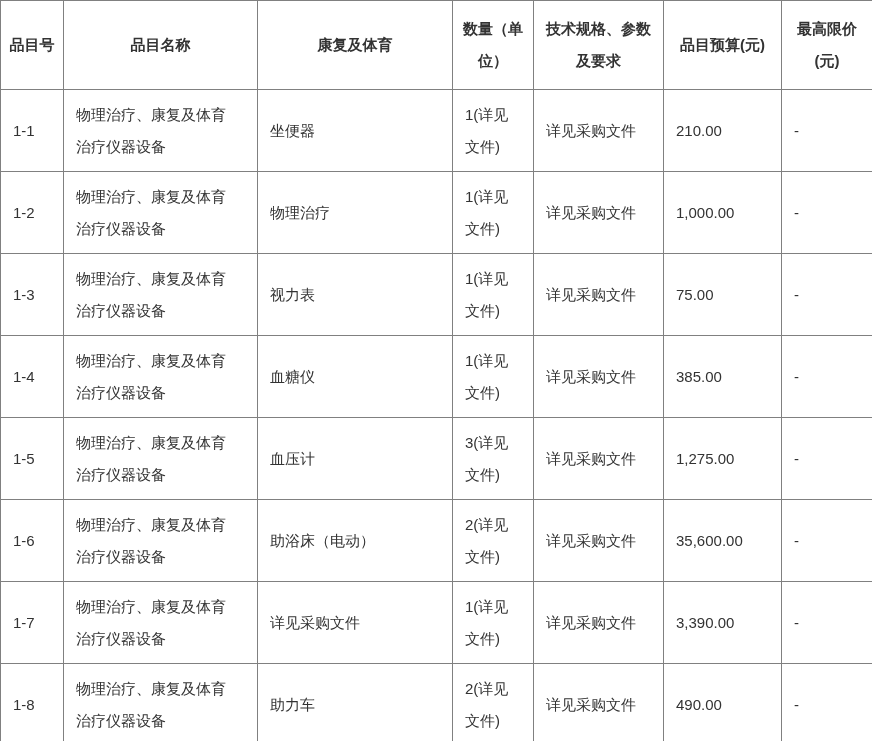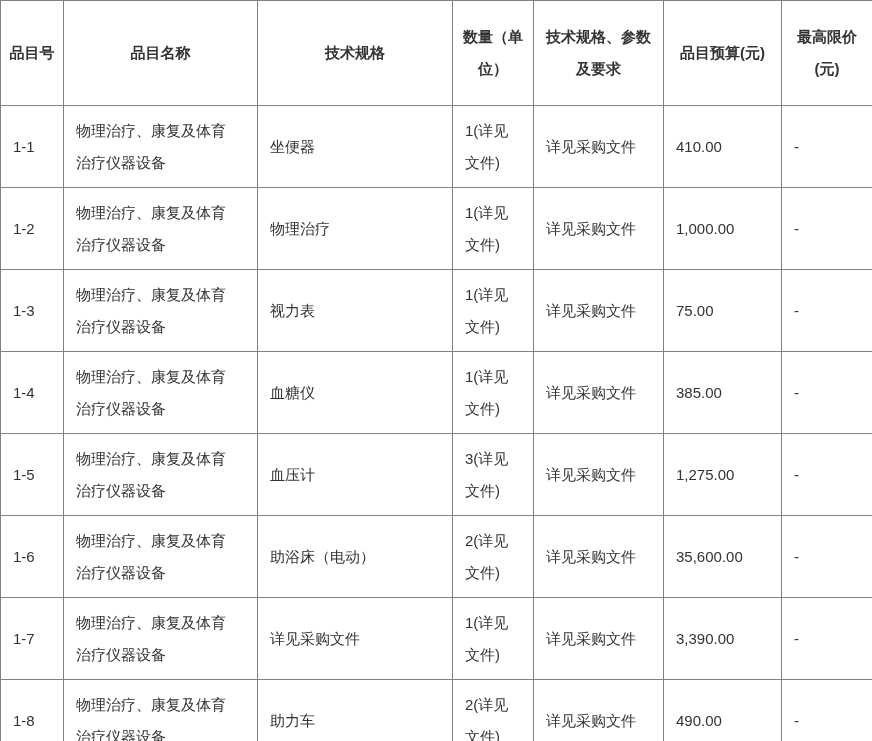--- a/index.html
+++ b/index.html
@@ -27,21 +27,21 @@
     vertical-align: middle;
     white-space: pre-line;
     line-height: 32px;
     background: #ffffff;
     overflow: hidden;
   }
   table.procurement-table th {
     font-weight: bold;
     text-align: center;
     height: 82px;
-    padding: 20px 6px;
+    padding: 12px 6px;
   }
   table.procurement-table td {
     text-align: left;
     height: 82px;
     padding: 4px 8px 4px 12px;
   }
   tr.partial-row td {
     height: 44px;
   }
 </style>
@@ -56,40 +56,40 @@
         <col style="width: 195px;">
         <col style="width: 81px;">
         <col style="width: 130px;">
         <col style="width: 118px;">
         <col style="width: 91px;">
       </colgroup>
     <thead>
       <tr>
           <th>品目号</th>
           <th>品目名称</th>
-          <th>技术规格</th>
+          <th>康复及体育</th>
           <th>数量（单
 位）</th>
           <th>技术规格、参数
 及要求</th>
           <th>品目预算(元)</th>
           <th>最高限价
 (元)</th>
         </tr>
     </thead>
     <tbody>
         <tr>
           <td>1-1</td>
           <td>物理治疗、康复及体育
 治疗仪器设备</td>
           <td>坐便器</td>
           <td>1(详见
 文件)</td>
           <td>详见采购文件</td>
-          <td>410.00</td>
+          <td>210.00</td>
           <td>-</td>
         </tr>
         <tr>
           <td>1-2</td>
           <td>物理治疗、康复及体育
 治疗仪器设备</td>
           <td>物理治疗</td>
           <td>1(详见
 文件)</td>
           <td>详见采购文件</td>

